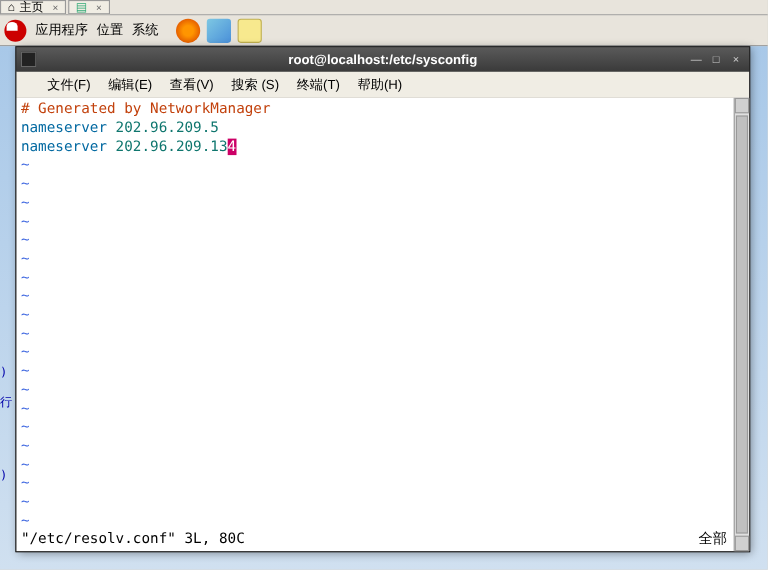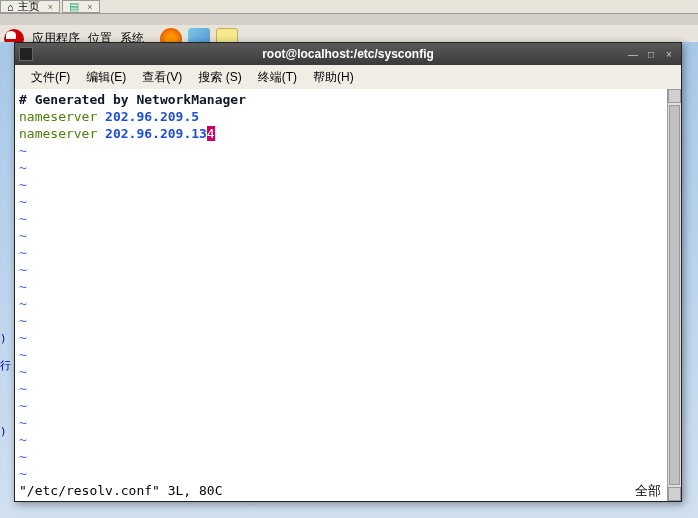--- a/index.html
+++ b/index.html
@@ -2,49 +2,49 @@
 <html><head>
   <meta charset="utf-8">
   <style>
     * { margin: 0; padding: 0; box-sizing: border-box; }
     body { font-family: sans-serif; background: #d4d0c8; width: 698px; height: 518px; overflow: hidden; position: relative; }
     
     .taskbar { background: #e8e4dc; height: 14px; display: flex; border-bottom: 1px solid #999; }
     .taskbar-item { border: 1px solid #999; background: #f0ede4; padding: 0 6px; margin-right: 2px; display: flex; align-items: center; font-size: 11px; gap: 4px; }
     .taskbar-item .close-x { color: #666; font-size: 9px; margin-left: 4px; }
     
-    .panel { background: #e8e4dc; height: 28px; display: flex; align-items: center; padding: 0 4px; gap: 8px; border-bottom: 1px solid #999; margin-top: 11px; }
+    .panel { background: #e8e4dc; height: 28px; display: flex; align-items: center; padding: 0 4px; gap: 8px; border-bottom: 1px solid #999; }
     .panel-logo { width: 20px; height: 20px; background: #cc0000; border-radius: 50%; position: relative; }
     .panel-logo::after { content: ''; position: absolute; top: 2px; left: 2px; width: 10px; height: 8px; background: #fff; border-radius: 50% 50% 0 0; }
     .panel-item { font-size: 12px; color: #000; }
     .panel-icons { display: flex; gap: 6px; margin-left: 8px; }
     .panel-icon { width: 22px; height: 22px; border-radius: 3px; }
     .firefox-icon { background: radial-gradient(circle, #ff9500 30%, #e66000 70%); border-radius: 50%; }
     .globe-icon { background: linear-gradient(135deg, #7ec8e3, #4a90d9); border-radius: 3px; }
     .note-icon { background: #f7e98e; border: 1px solid #c0b050; }
     
     .desktop { background: linear-gradient(180deg, #a8c8e8, #d0e0f0); position: absolute; top: 42px; left: 0; right: 0; bottom: 0; }
     .partial-line { position: absolute; left: 0; top: 290px; width: 8px; height: 13px; font-size: 11px; font-family: monospace; color: #00a; }
     
     .terminal-window { position: absolute; top: 42px; left: 14px; width: 668px; height: 460px; background: #3a3a3a; border: 1px solid #222; box-shadow: 2px 2px 8px rgba(0,0,0,0.4); display: flex; flex-direction: column; }
     
     .titlebar { background: linear-gradient(180deg, #5a5a5a, #3a3a3a); height: 22px; display: flex; align-items: center; padding: 0 4px; position: relative; text-align: right; }
     .titlebar-icon { width: 14px; height: 14px; background: #222; border: 1px solid #666; }
     .titlebar-title { position: absolute; left: 50%; transform: translateX(-50%); color: #fff; font-size: 12px; font-weight: bold; }
     .titlebar-controls { margin-left: auto; display: flex; gap: 2px; }
     .titlebar-btn { width: 16px; height: 14px; color: #ccc; font-size: 10px; display: flex; align-items: center; justify-content: center; cursor: pointer; }
     
-    .menubar { background: #f0ede4; height: 24px; display: flex; align-items: center; padding: 0 12px; gap: 8px; }
+    .menubar { background: #f0ede4; height: 24px; display: flex; align-items: center; padding: 0 24px; gap: 8px; }
     .menu-item { font-size: 12px; color: #000; padding: 2px 4px; cursor: pointer; }
     
     .terminal-body { flex: 1; background: #fff; position: relative; display: flex; }
     .terminal-content { flex: 1; font-family: "DejaVu Sans Mono", monospace; font-size: 13px; line-height: 17px; padding: 2px 4px; white-space: pre; overflow: hidden; }
-    .comment { color: #0f172a; font-weight: bold; }
-    .keyword { color: #4d7c0f; }
-    .value { color: #1d4ed8; font-weight: bold; }
+    .comment { color: #c2410c; }
+    .keyword { color: #0369a1; }
+    .value { color: #0f766e; }
     .cursor-block { background: #cc0066; color: #fff; }
     .tilde { color: #4169e1; }
     .status-line { position: absolute; bottom: 2px; left: 4px; right: 16px; font-family: monospace; font-size: 13px; display: flex; }
     .status-left { }
     .status-mid { position: absolute; right: 120px; margin-top: 45px; }
     .status-right { position: absolute; right: 4px; }
     
     .scrollbar { width: 14px; background: #e0e0e0; border-left: 1px solid #999; display: flex; flex-direction: column; }
     .scroll-btn { height: 14px; background: #d0d0d0; border: 1px solid #999; }
     .scroll-thumb { flex: 1; background: #c0c0c0; margin: 2px 1px; border: 1px solid #999; }

